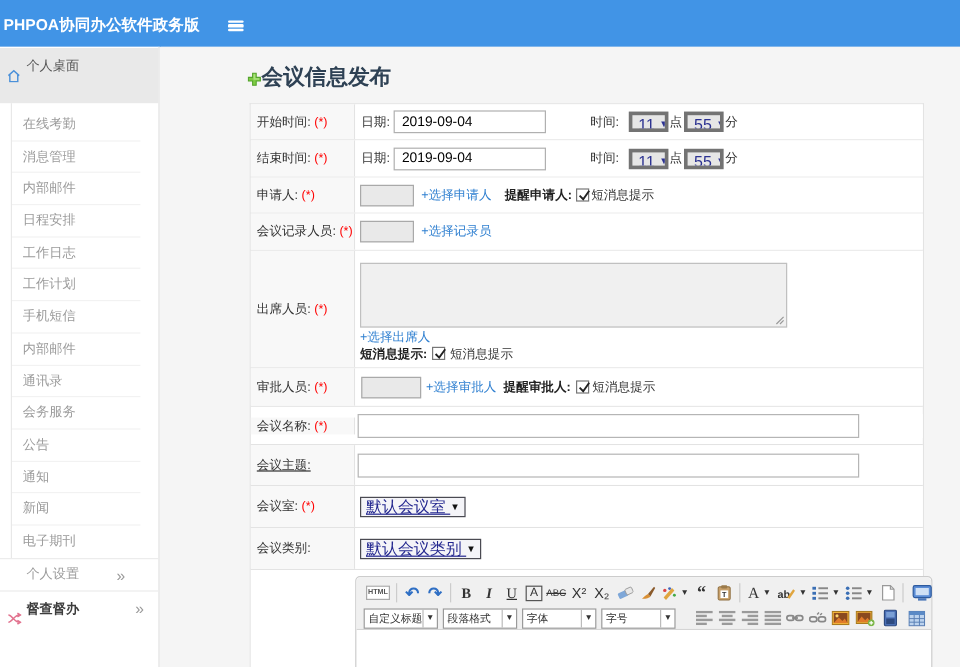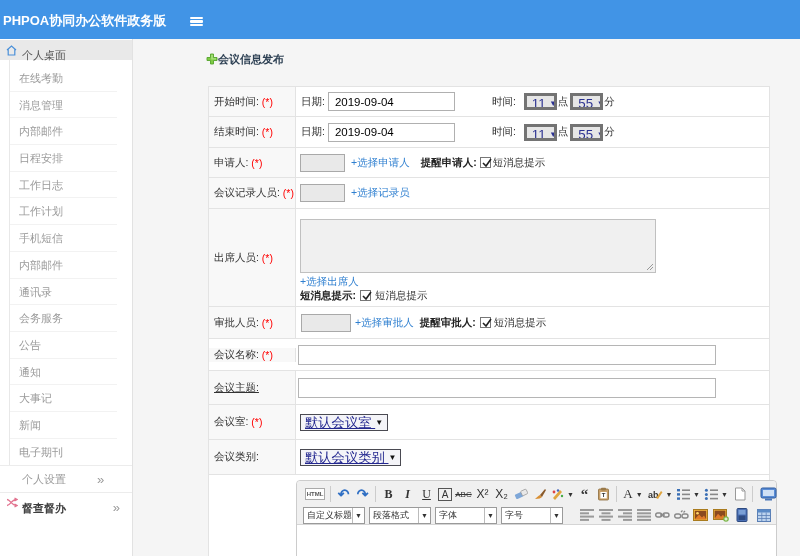--- a/index.html
+++ b/index.html
@@ -7,36 +7,36 @@
 body { font-family:"Liberation Sans",sans-serif; font-size:10.5px; color:#333; background:#f5f5f5; position:relative; }
 
 
 #hdr { position:absolute; left:0; top:0; width:800px; height:39px; background:#4194e6; }
 #hdr .logo { position:absolute; left:3px; top:12px; color:#fff; font-size:13px; font-weight:bold; }
 #hdr .burger { position:absolute; left:190px; top:17px; width:13px; height:10px; }
 #hdr .burger i { display:block; height:2.2px; background:#fff; margin-bottom:1.2px; border-radius:1px; }
 
 
 #side { position:absolute; left:0; top:39px; width:133px; height:517px; background:#fff; border-right:1px solid #e2e2e2; font-size:11px; }
-.m1 { position:relative; height:20px; line-height:30px; color:#555; }
+.m1 { position:relative; height:46px; line-height:30px; color:#555; }
 .m1 .txt { position:absolute; left:22px; top:0; }
 .m1 svg { position:absolute; left:6px; top:50%; margin-top:-5.5px; }
 .m1 .arr { position:absolute; right:12px; top:0; color:#9a9a9a; font-size:13px; }
 #mi-desk { background:#e9e9e9; margin-top:1px; }
 .sub { position:relative; margin-left:9px; border-left:1px solid #e8e8e8; padding-top:5px; }
 .sub .it { height:26.7px; line-height:26.7px; padding-left:9px; color:#9b9b9b; border-bottom:1px solid #f2f2f2; margin-right:15px; }
 .sub .it:last-child { border-bottom:none; }
 .sep { border-top:1px solid #ececec; }
 .subit2 { position:relative; height:27px; line-height:27px; padding-left:22px; color:#9b9b9b; }
 .subit2 .arr { position:absolute; left:97px; top:0; color:#9a9a9a; font-size:13px; }
 
 
 #content { position:absolute; left:134px; top:39px; width:666px; height:517px; background:#f5f5f5; }
 #title { position:absolute; left:72px; top:13px; height:16px; }
-#title b { color:#2e4154; font-size:11px; }
+#title b { color:#2e4154; font-size:18px; }
 #title svg { vertical-align:-2px; margin-right:0; }
 
 
 #tbl { position:absolute; left:74px; top:47px; width:562px; border:1px solid #e3e3e3; border-bottom:none; background:#fff; }
 .row { display:flex; border-bottom:1px solid #e3e3e3; }
 .lbl { width:87px; background:#f8f8f8; border-right:1px solid #e3e3e3; padding-left:5px; display:flex; align-items:center; color:#333; white-space:nowrap; }
 .fld { flex:1; background:#fff; display:flex; align-items:center; }
 .red { color:#f00; }
 .in-date { width:127px; height:19px; border:1px solid #b0b0b0; font-size:11.5px; font-family:"Liberation Sans",sans-serif; padding-left:6px; color:#000; background:#fff; }
 .sel { display:inline-block; height:17px; line-height:15px; border:3px solid #737373; background:#e6e6e6; color:#2b3191; font-size:13.3px; position:relative; white-space:nowrap; overflow:hidden; }
@@ -86,21 +86,20 @@
     <div class="it">内部邮件</div>
     <div class="it">日程安排</div>
     <div class="it">工作日志</div>
     <div class="it">工作计划</div>
     <div class="it">手机短信</div>
     <div class="it">内部邮件</div>
     <div class="it">通讯录</div>
     <div class="it">会务服务</div>
     <div class="it">公告</div>
     <div class="it">通知</div>
-    <div class="it">大事记</div>
     <div class="it">新闻</div>
     <div class="it">电子期刊</div>
   </div>
   <div class="subit2 sep"><span>个人设置</span><span class="arr">»</span></div>
   <div class="m1 sep">
     <svg width="12" height="11" viewBox="0 0 12 11">
         <path d="M1 2.5 C4 2.5 6 8.5 10 8.5 M1 8.5 C4 8.5 6 2.5 10 2.5 M8.5 1 L11 2.5 L8.5 4 M8.5 7 L11 8.5 L8.5 10" fill="none" stroke="#e2738f" stroke-width="1.3"></path>
       </svg>
     <span class="txt" style="color:#3d3d3d; font-weight:bold;">督查督办</span>
     <span class="arr">»</span>

